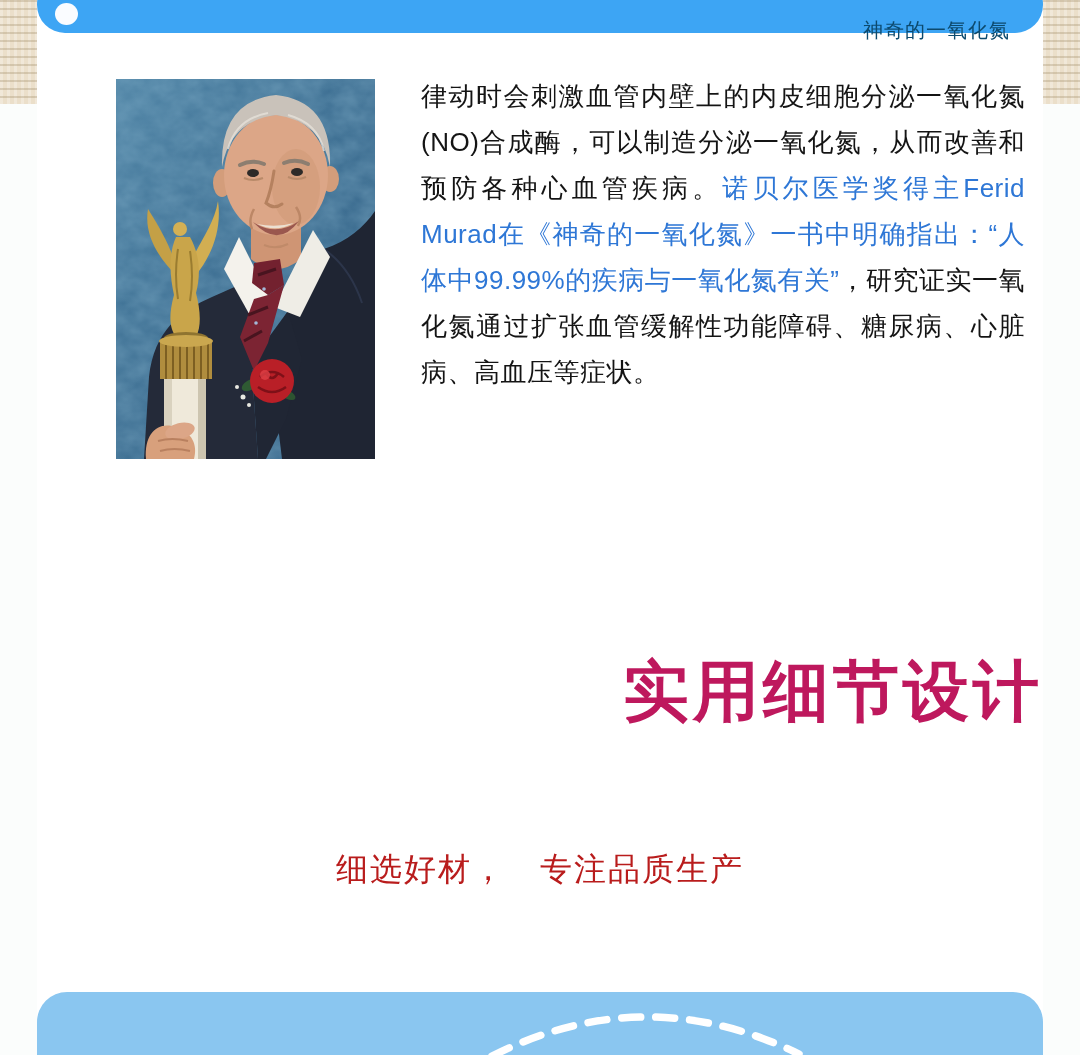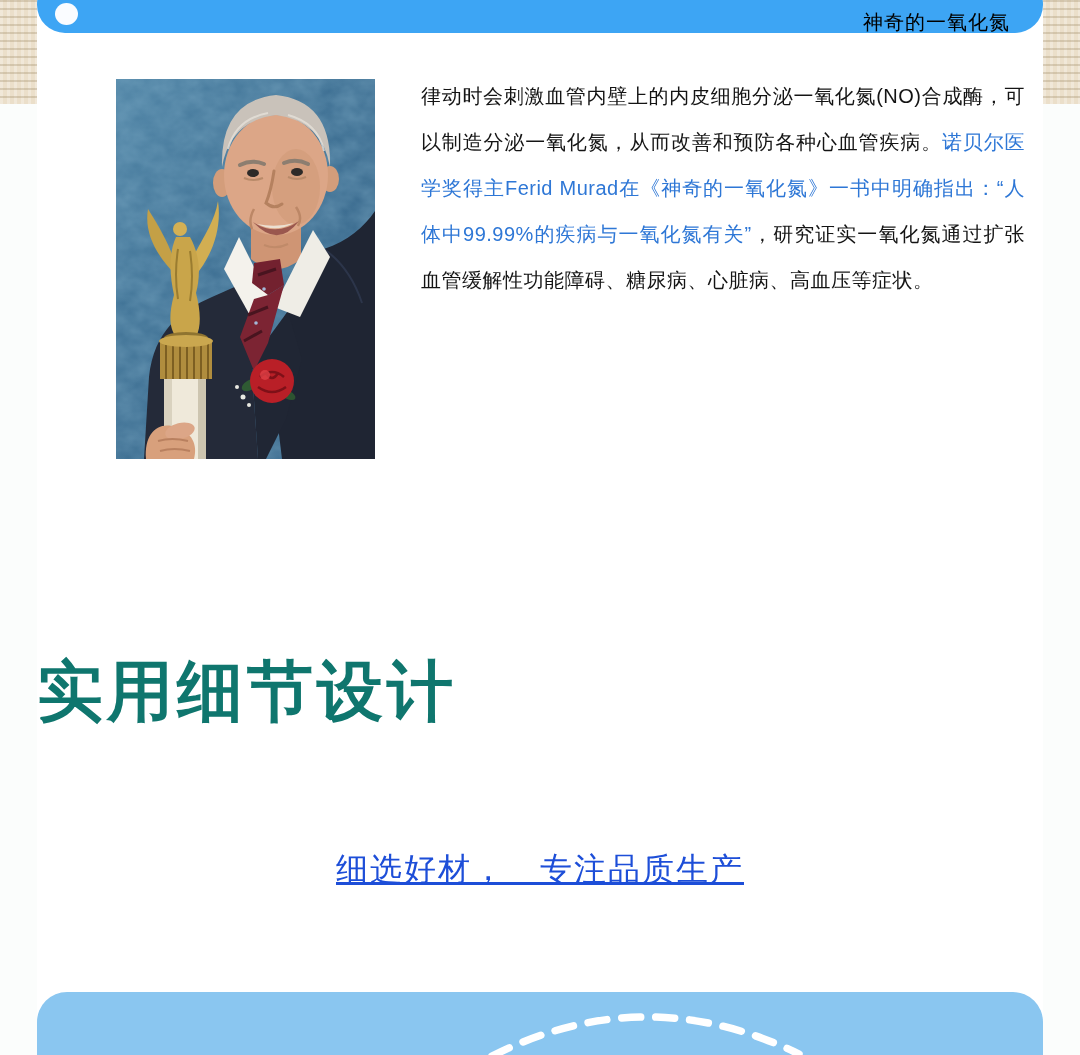--- a/index.html
+++ b/index.html
@@ -28,49 +28,49 @@
   
   .header-pill {
     position: absolute; left: 37px; top: -24px; width: 1006px; height: 57px;
     background: #3da5f4; border-radius: 28px;
   }
   .header-dot {
     position: absolute; left: 18px; top: 27px; width: 23px; height: 22px;
     border-radius: 50%; background: #fafcff;
   }
   .header-title {
-    position: absolute; right: 33px; top: 34px;
-    color: #000000; font-size: 20px; line-height: 24px; letter-spacing: 1px;
+    position: absolute; right: 33px; top: 42px;
+    color: #0c4a6e; font-size: 20px; line-height: 24px; letter-spacing: 1px;
     font-weight: 500;
     text-align: center;
   }
 
   
   .portrait {
     position: absolute; left: 116px; top: 79px; width: 259px; height: 380px;
     display: block;
   }
   .intro-text {
     position: absolute; left: 421px; top: 73px; width: 604px;
-    font-size: 20px; line-height: 46px; color: #141414;
+    font-size: 26px; line-height: 46px; color: #141414;
     text-align: justify; letter-spacing: 0.5px;
   }
   .seg-blue { color: #2e77d6; }
   .seg-black { color: #141414; }
 
   
   .feature-title {
     position: absolute; left: 37px; top: 650px; width: 1006px;
-    text-align: left; color: #0f766e;
+    text-align: right; color: #be185d;
     font-size: 66px; line-height: 82px; font-weight: 900; letter-spacing: 4px;
   }
   .feature-subtitle {
     position: absolute; left: 37px; top: 850px; width: 1006px;
-    text-align: center; color: #1d4ed8;
-    font-size: 32px; line-height: 38px; letter-spacing: 2px; text-decoration: underline;
+    text-align: center; color: #b91c1c;
+    font-size: 32px; line-height: 38px; letter-spacing: 2px;
   }
 
   
   .bottom-section {
     position: absolute; left: 37px; top: 992px; width: 1006px; height: 63px;
     background: #8ac6f0; border-radius: 30px 30px 0 0;
     overflow: hidden;
   }
   .dashed-arc { position: absolute; left: 0; top: 0; }
 </style>

